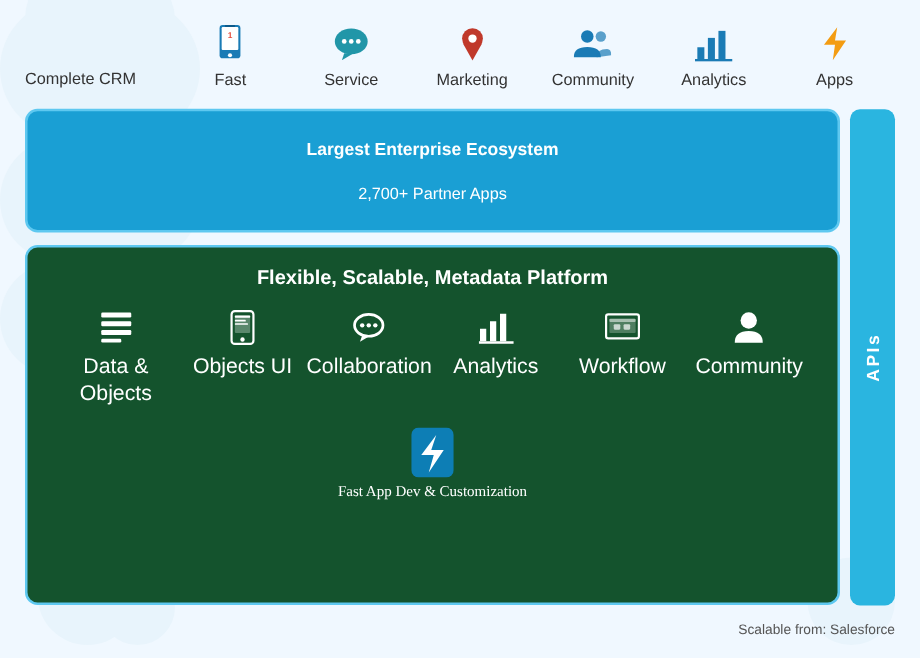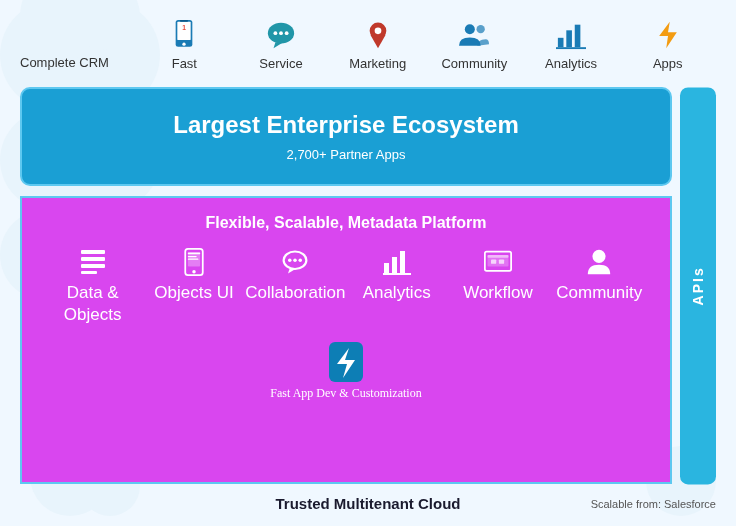--- a/index.html
+++ b/index.html
@@ -135,33 +135,33 @@
     .ecosystem-panel {
       background: #1a9fd4;
       border-radius: 10px;
       padding: 22px 20px;
       text-align: center;
       color: white;
       border: 2px solid #5ec8f0;
     }
 
     .ecosystem-title {
-      font-size: 24px;
+      font-size: 14px;
       font-weight: bold;
-      margin-bottom: 8px;
+      margin-bottom: 20px;
     }
 
     .ecosystem-sub {
       font-size: 13px;
     }
 
     
     .platform-panel {
-      background: #d946ef;
-      border-radius: 0;
+      background: #14532d;
+      border-radius: 10px;
       padding: 16px 20px 20px;
       color: white;
       border: 2px solid #5ec8f0;
       flex: 1;
     }
 
     .platform-title {
       text-align: center;
       font-size: 16px;
       font-weight: bold;
@@ -426,19 +426,18 @@
     </div>
 
     <div class="apis-sidebar">
       <span>APIs</span>
     </div>
 
   </div>
 
   <div class="bottom-bar">
     <div style="flex:1"></div>
-    <div class="trusted-cloud">Trusted Multitenant Cloud</div>
     <div style="flex:1; text-align:right;">
       <span class="adapted-from">Scalable from: Salesforce</span>
     </div>
   </div>
 
 </div>
 
 </body></html>

